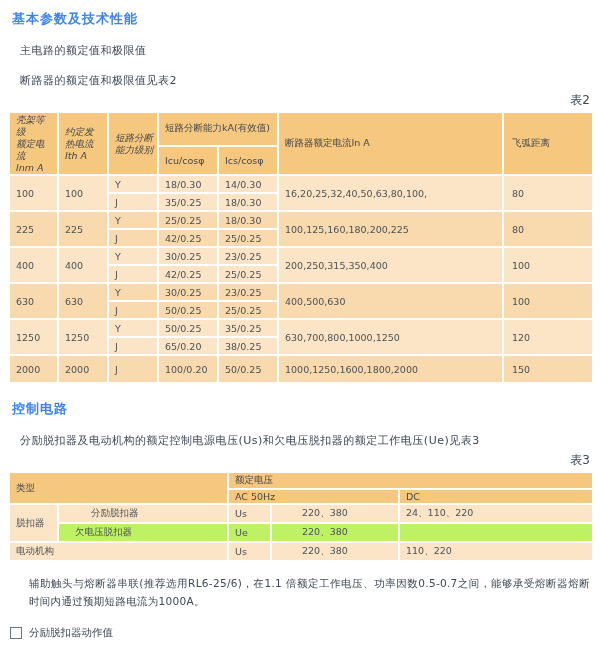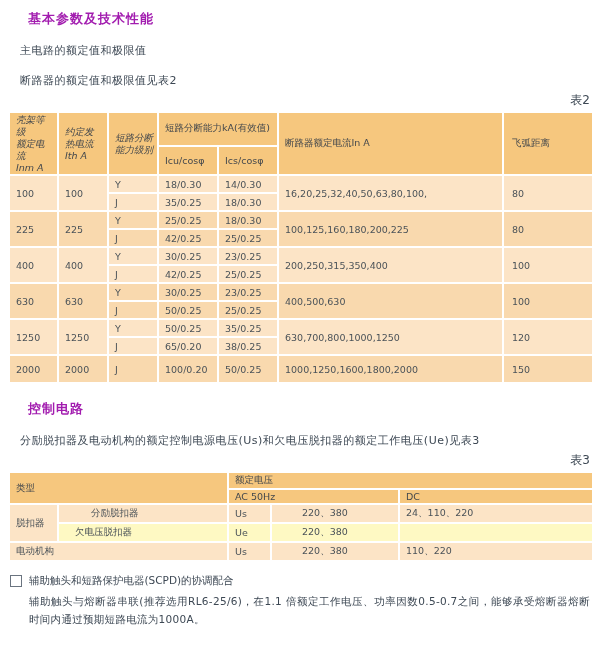--- a/index.html
+++ b/index.html
@@ -2,39 +2,39 @@
 <html><head>
 <meta charset="utf-8">
 <style>
   html,body{margin:0;padding:0;}
   body{
     width:600px;height:648px;overflow:hidden;background:#ffffff;
     font-family:"DejaVu Sans","Liberation Sans",sans-serif;
     color:#3d4854;
   }
   .section-title{
-    margin:10px 0 0 28px;font-size:13px;font-weight:bold;color:#a21caf;letter-spacing:1px;
+    margin:10px 0 0 12px;font-size:13px;font-weight:bold;color:#3b82f6;letter-spacing:1px;
   }
   .para{margin:15px 0 0 20px;font-size:11px;color:#3d4854;letter-spacing:0.5px;}
   .tbl-label{margin:4px 10px 0 0;font-size:12px;text-align:right;color:#3d4854;}
   table{border-collapse:collapse;margin:2px 8px 0 8px;table-layout:fixed;width:584px;}
   th,td{
     border:2px solid #ffffff;font-weight:normal;text-align:left;
     font-size:9.5px;color:#4a5258;padding:1px 4px 1px 6px;vertical-align:middle;
     overflow:hidden;white-space:nowrap;
   }
   th{background:#f6c77e;color:#44484c;}
   th.multi{white-space:pre-line;line-height:1.25;font-style:italic;}
   #table2 td{height:14px;}
   #table2 tr.g-light td{background:#fce4c6;}
   #table2 tr.g-dark td{background:#f9d9ae;}
   #table2 tr.last td{height:24px;}
   #table3 td{height:15px;}
   #table3 tr.r-light td{background:#fce4c6;}
-  #table3 tr.r-dark td{background:#fef9c3;}
+  #table3 tr.r-dark td{background:#bef264;}
   .arc-cell{padding-left:8px;}
   .notes{margin:12px 10px 0 10px;}
   .note-title-row{display:flex;align-items:center;margin-top:7px;font-size:10.5px;color:#3d4854;}
   .checkbox{
     display:inline-block;width:10px;height:10px;border:1px solid #6a7480;
     margin-right:7px;flex:0 0 auto;background:#fff;
   }
   .note-body{
     margin:4px 0 16px 19px;font-size:10.5px;line-height:18px;color:#3d4854;
     letter-spacing:0.3px;text-align:justify;
@@ -202,23 +202,23 @@
     <td colspan="2">电动机构</td>
     <td>Us</td>
     <td style="padding-left:30px;">220、380</td>
     <td>110、220</td>
   </tr>
 </tbody>
   </table>
 
 <div class="notes">
   <div>
-    <div class="note-title-row">
-      <span class="checkbox"></span>
-      <span>辅助触头和短路保护电器(SCPD)的协调配合</span>
-    </div>
     <div class="note-body">辅助触头与熔断器串联(推荐选用RL6-25/6)，在1.1 倍额定工作电压、功率因数0.5-0.7之间，能够承受熔断器熔断时间内通过预期短路电流为1000A。</div>
   </div>
   <div>
+    <div class="note-title-row">
+      <span class="checkbox"></span>
+      <span>分励脱扣器动作值</span>
+    </div>
     <div class="note-body">当电源电压等于额定控制电源电压Us的70%-110%之间的任一电压时，则在断路器的所有操作条件下应导致分励脱扣器脱扣。</div>
   </div>
 
 </div>
 
 </body></html>

